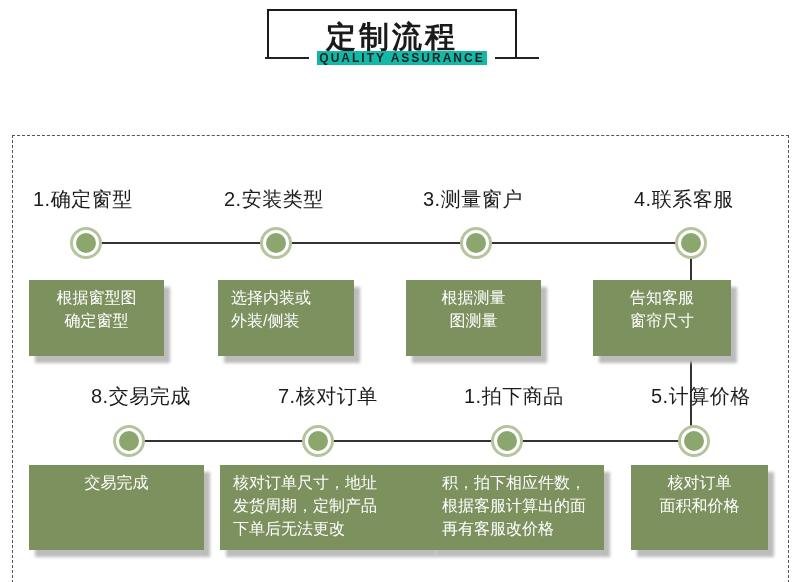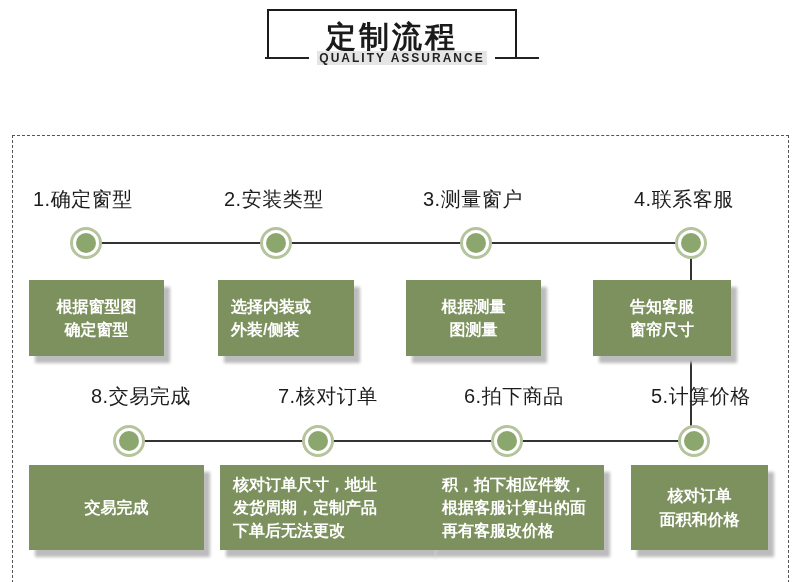--- a/index.html
+++ b/index.html
@@ -19,21 +19,21 @@
     padding-top:2px;white-space:nowrap;
   }
   .qa-row{
     position:absolute;left:277px;top:51px;width:250px;height:14px;
     display:flex;align-items:center;justify-content:center;gap:8px;
     background:transparent;
   }
   .qa-line{width:44px;height:2px;background:#222;flex:none;}
   .qa-text{
     font-size:12px;font-weight:bold;letter-spacing:2px;color:#222;
-    white-space:nowrap;background:#e5e5e5;padding:0 2px;
+    white-space:nowrap;background:#14b8a6;padding:0 2px;
   }
   
   .board{
     position:absolute;left:12px;top:103px;width:775px;height:451px;
     border:1px dashed #555;box-sizing:content-box;background:#fff;margin-top:32px;
   }
   .conn{position:absolute;background:#333;z-index:0;}
   #line-row1{left:73px;top:106px;width:605px;height:2px;}
   #line-row2{left:116px;top:304px;width:565px;height:2px;}
   #line-vert{left:677px;top:107px;width:2px;height:198px;}
@@ -53,22 +53,22 @@
     position:absolute;font-size:20px;letter-spacing:0.5px;color:#1c1c1c;
     white-space:nowrap;z-index:2;
   }
   #l1{left:20px;top:50px}  #l2{left:211px;top:50px}
   #l3{left:410px;top:50px} #l4{left:621px;top:50px}
   #l8{left:78px;top:247px} #l7{left:265px;top:247px}
   #l6{left:451px;top:247px}#l5{left:638px;top:247px}
   
   .gbox{
     position:absolute;background:#7d915f;color:#fff;z-index:1;
-    font-size:16px;font-weight:700;line-height:1.45;
-    display:flex;flex-direction:column;justify-content:center;
+    font-size:16px;font-weight:400;line-height:1.45;
+    display:flex;flex-direction:column;
     box-shadow:6px 7px 3px #bcbcbc;box-sizing:border-box;padding:6px 8px;
   }
   .gbox.center{align-items:center;text-align:center;}
   .gbox.left{align-items:flex-start;text-align:left;padding-left:13px;}
   .b-row1{top:144px;height:76px;}
   .b-row2{top:329px;height:85px;}
   #b1{left:16px;width:135px}  #b2{left:205px;width:136px}
   #b3{left:393px;width:135px} #b4{left:580px;width:138px}
   #b8{left:16px;width:175px}  #b7{left:207px;width:210px}
   #b6{left:416px;width:175px} #b5{left:618px;width:137px}
@@ -90,21 +90,21 @@
 
   <div class="conn" id="line-row1"></div>
   <div class="conn" id="line-row2"></div>
   <div class="conn" id="line-vert"></div>
 
   <div class="lab" id="l1">1.确定窗型</div>
   <div class="lab" id="l2">2.安装类型</div>
   <div class="lab" id="l3">3.测量窗户</div>
   <div class="lab" id="l4">4.联系客服</div>
   <div class="lab" id="l5">5.计算价格</div>
-  <div class="lab" id="l6">6.拍下商品</div>
+  <div class="lab" id="l6">1.拍下商品</div>
   <div class="lab" id="l7">7.核对订单</div>
   <div class="lab" id="l8">8.交易完成</div>
 
   <div class="circ" id="c1">
       <span class="dot"></span>
     </div>
   <div class="circ" id="c2">
       <span class="dot"></span>
     </div>
   <div class="circ" id="c3">

